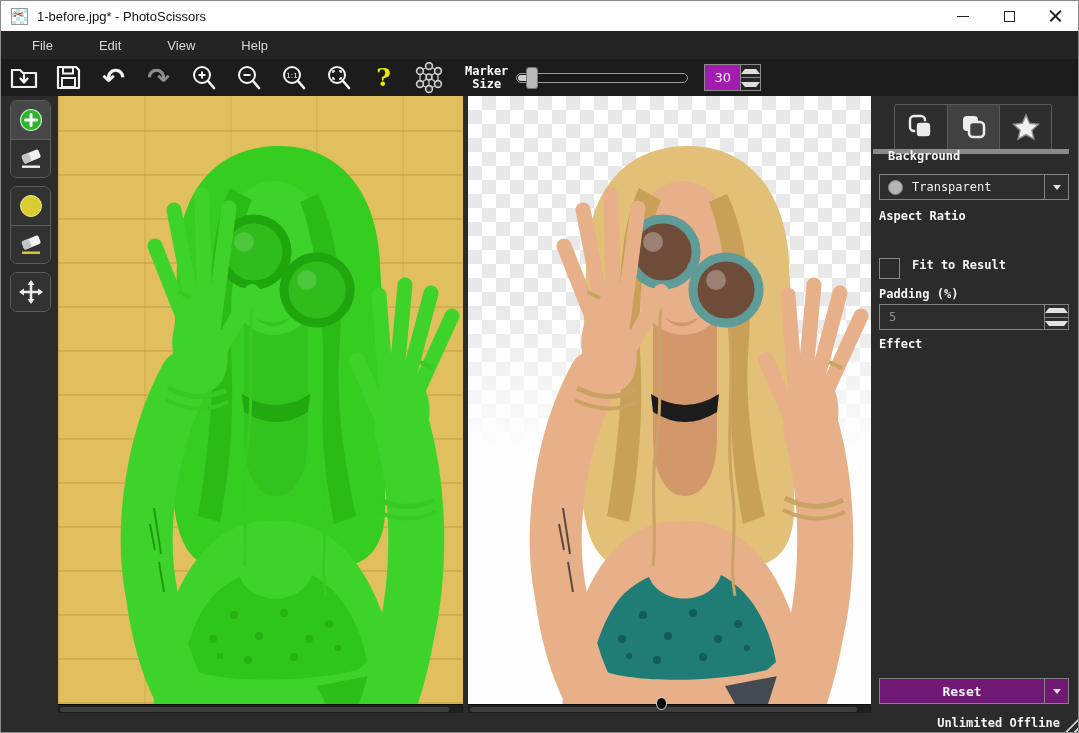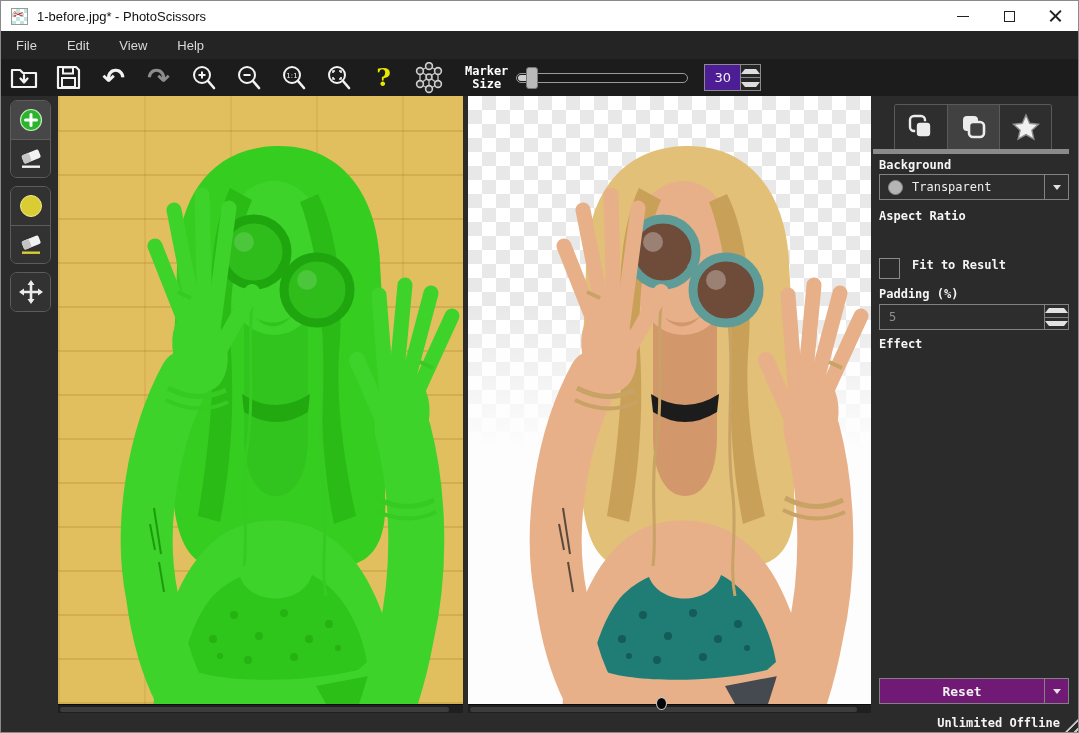--- a/index.html
+++ b/index.html
@@ -21,36 +21,36 @@
   .win-controls{margin-left:auto;display:flex;height:100%;}
   .win-btn{width:46px;height:100%;display:flex;align-items:center;justify-content:center;cursor:pointer;}
   .glyph-min{width:12px;height:0;border-top:1.6px solid #222;}
   .glyph-max{width:11px;height:11px;border:1.4px solid #222;}
   .glyph-close{position:relative;width:13px;height:13px;}
   .glyph-close:before,.glyph-close:after{content:"";position:absolute;left:-1px;top:5.5px;width:15px;height:1.6px;background:#222;}
   .glyph-close:before{transform:rotate(45deg);}  .glyph-close:after{transform:rotate(-45deg);}
 
   
   .menubar{left:0;top:30px;width:100%;height:28px;background:#242424;display:flex;align-items:center;}
-  .menu-item{color:#d9d9d9;font-size:13px;padding:0 15px;height:100%;display:flex;align-items:center;cursor:pointer;}
+  .menu-item{color:#d9d9d9;font-size:13px;padding:0 15px;height:100%;display:flex;align-items:center;cursor:pointer;margin-left:16px;}
 
   
   .toolbar{left:0;top:58px;width:100%;height:37px;background:#1c1c1c;display:flex;align-items:center;}
   .tb-btn{width:45px;height:34px;display:flex;align-items:center;justify-content:center;cursor:pointer;flex:0 0 auto;}
   .tb-btn svg{display:block;}
   .undo-glyph{font-size:27px;line-height:27px;color:#f2f2f2;font-family:"DejaVu Sans",sans-serif;font-weight:bold;}
   .redo-glyph{font-size:27px;line-height:27px;color:#8d8d8d;font-family:"DejaVu Sans",sans-serif;font-weight:bold;}
   .help-glyph{font-size:25px;color:#e9e900;font-weight:bold;font-family:"DejaVu Serif",serif;}
   .marker-label{color:#fff;font-family:"DejaVu Sans Mono",monospace;font-weight:bold;font-size:12px;
                 line-height:13px;text-align:center;margin:0 8px 0 14px;white-space:pre-line;}
   .slider{position:relative;width:172px;height:10px;border:1px solid #9a9a9a;border-radius:5px;background:#181818;margin-right:16px;}
   .slider .fill{position:absolute;left:1px;top:1px;width:16px;height:6px;border-radius:3px;background:#cfcfcf;}
   .slider .handle{position:absolute;left:9px;top:-7px;width:12px;height:22px;border-radius:3px;background:#b9b9b9;border:1px solid #777;cursor:pointer;}
   .spin{display:flex;height:27px;}
-  .spin .val{width:37px;height:100%;background:#4c1d95;border:1px solid #8a8a8a;color:#f0f0f0;
+  .spin .val{width:37px;height:100%;background:#a21caf;border:1px solid #8a8a8a;color:#f0f0f0;
              font-size:13px;display:flex;align-items:center;justify-content:center;font-family:"DejaVu Sans",sans-serif;}
   .spin .arrows{width:20px;display:flex;flex-direction:column;border:1px solid #8a8a8a;border-left:none;}
   .spin .arrows div{flex:1;display:flex;align-items:center;justify-content:center;background:#262626;cursor:pointer;}
   .spin .arrows div + div{border-top:1px solid #8a8a8a;}
   .tri-up{width:0;height:0;border-left:4px solid transparent;border-right:4px solid transparent;border-bottom:5px solid #ddd;}
   .tri-dn{width:0;height:0;border-left:4px solid transparent;border-right:4px solid transparent;border-top:5px solid #ddd;}
 
   
   .tool-group{position:absolute;left:9px;width:41px;border:1px solid #5c5c5c;border-radius:7px;overflow:hidden;background:#323232;}
   .tool-btn{width:100%;height:38px;display:flex;align-items:center;justify-content:center;cursor:pointer;background:#323232;}
@@ -422,21 +422,21 @@
         </svg>
       </div>
       <div class="tab">
         <svg width="30" height="28" viewBox="0 0 30 28">
           <polygon points="15,2 18.7,10.3 27.5,11.2 20.9,17.3 22.9,26.2 15,21.6 7.1,26.2 9.1,17.3 2.5,11.2 11.3,10.3" fill="#f0f0f0" stroke="#8a8a8a" stroke-width="1.4"></polygon>
         </svg>
       </div>
     </div>
     <div class="tab-underline"></div>
 
-    <div class="side-label" style="top:62px;">Background</div>
+    <div class="side-label" style="top:53px;margin-left:9px;">Background</div>
     <div class="combo" style="top:78px;">
       <div class="swatch"></div>
       <div class="txt">Transparent</div>
       <div class="dd">
           <div class="tri-dn-sm"></div>
         </div>
     </div>
 
     <div class="side-label" style="top:113px;">Aspect Ratio</div>
 

